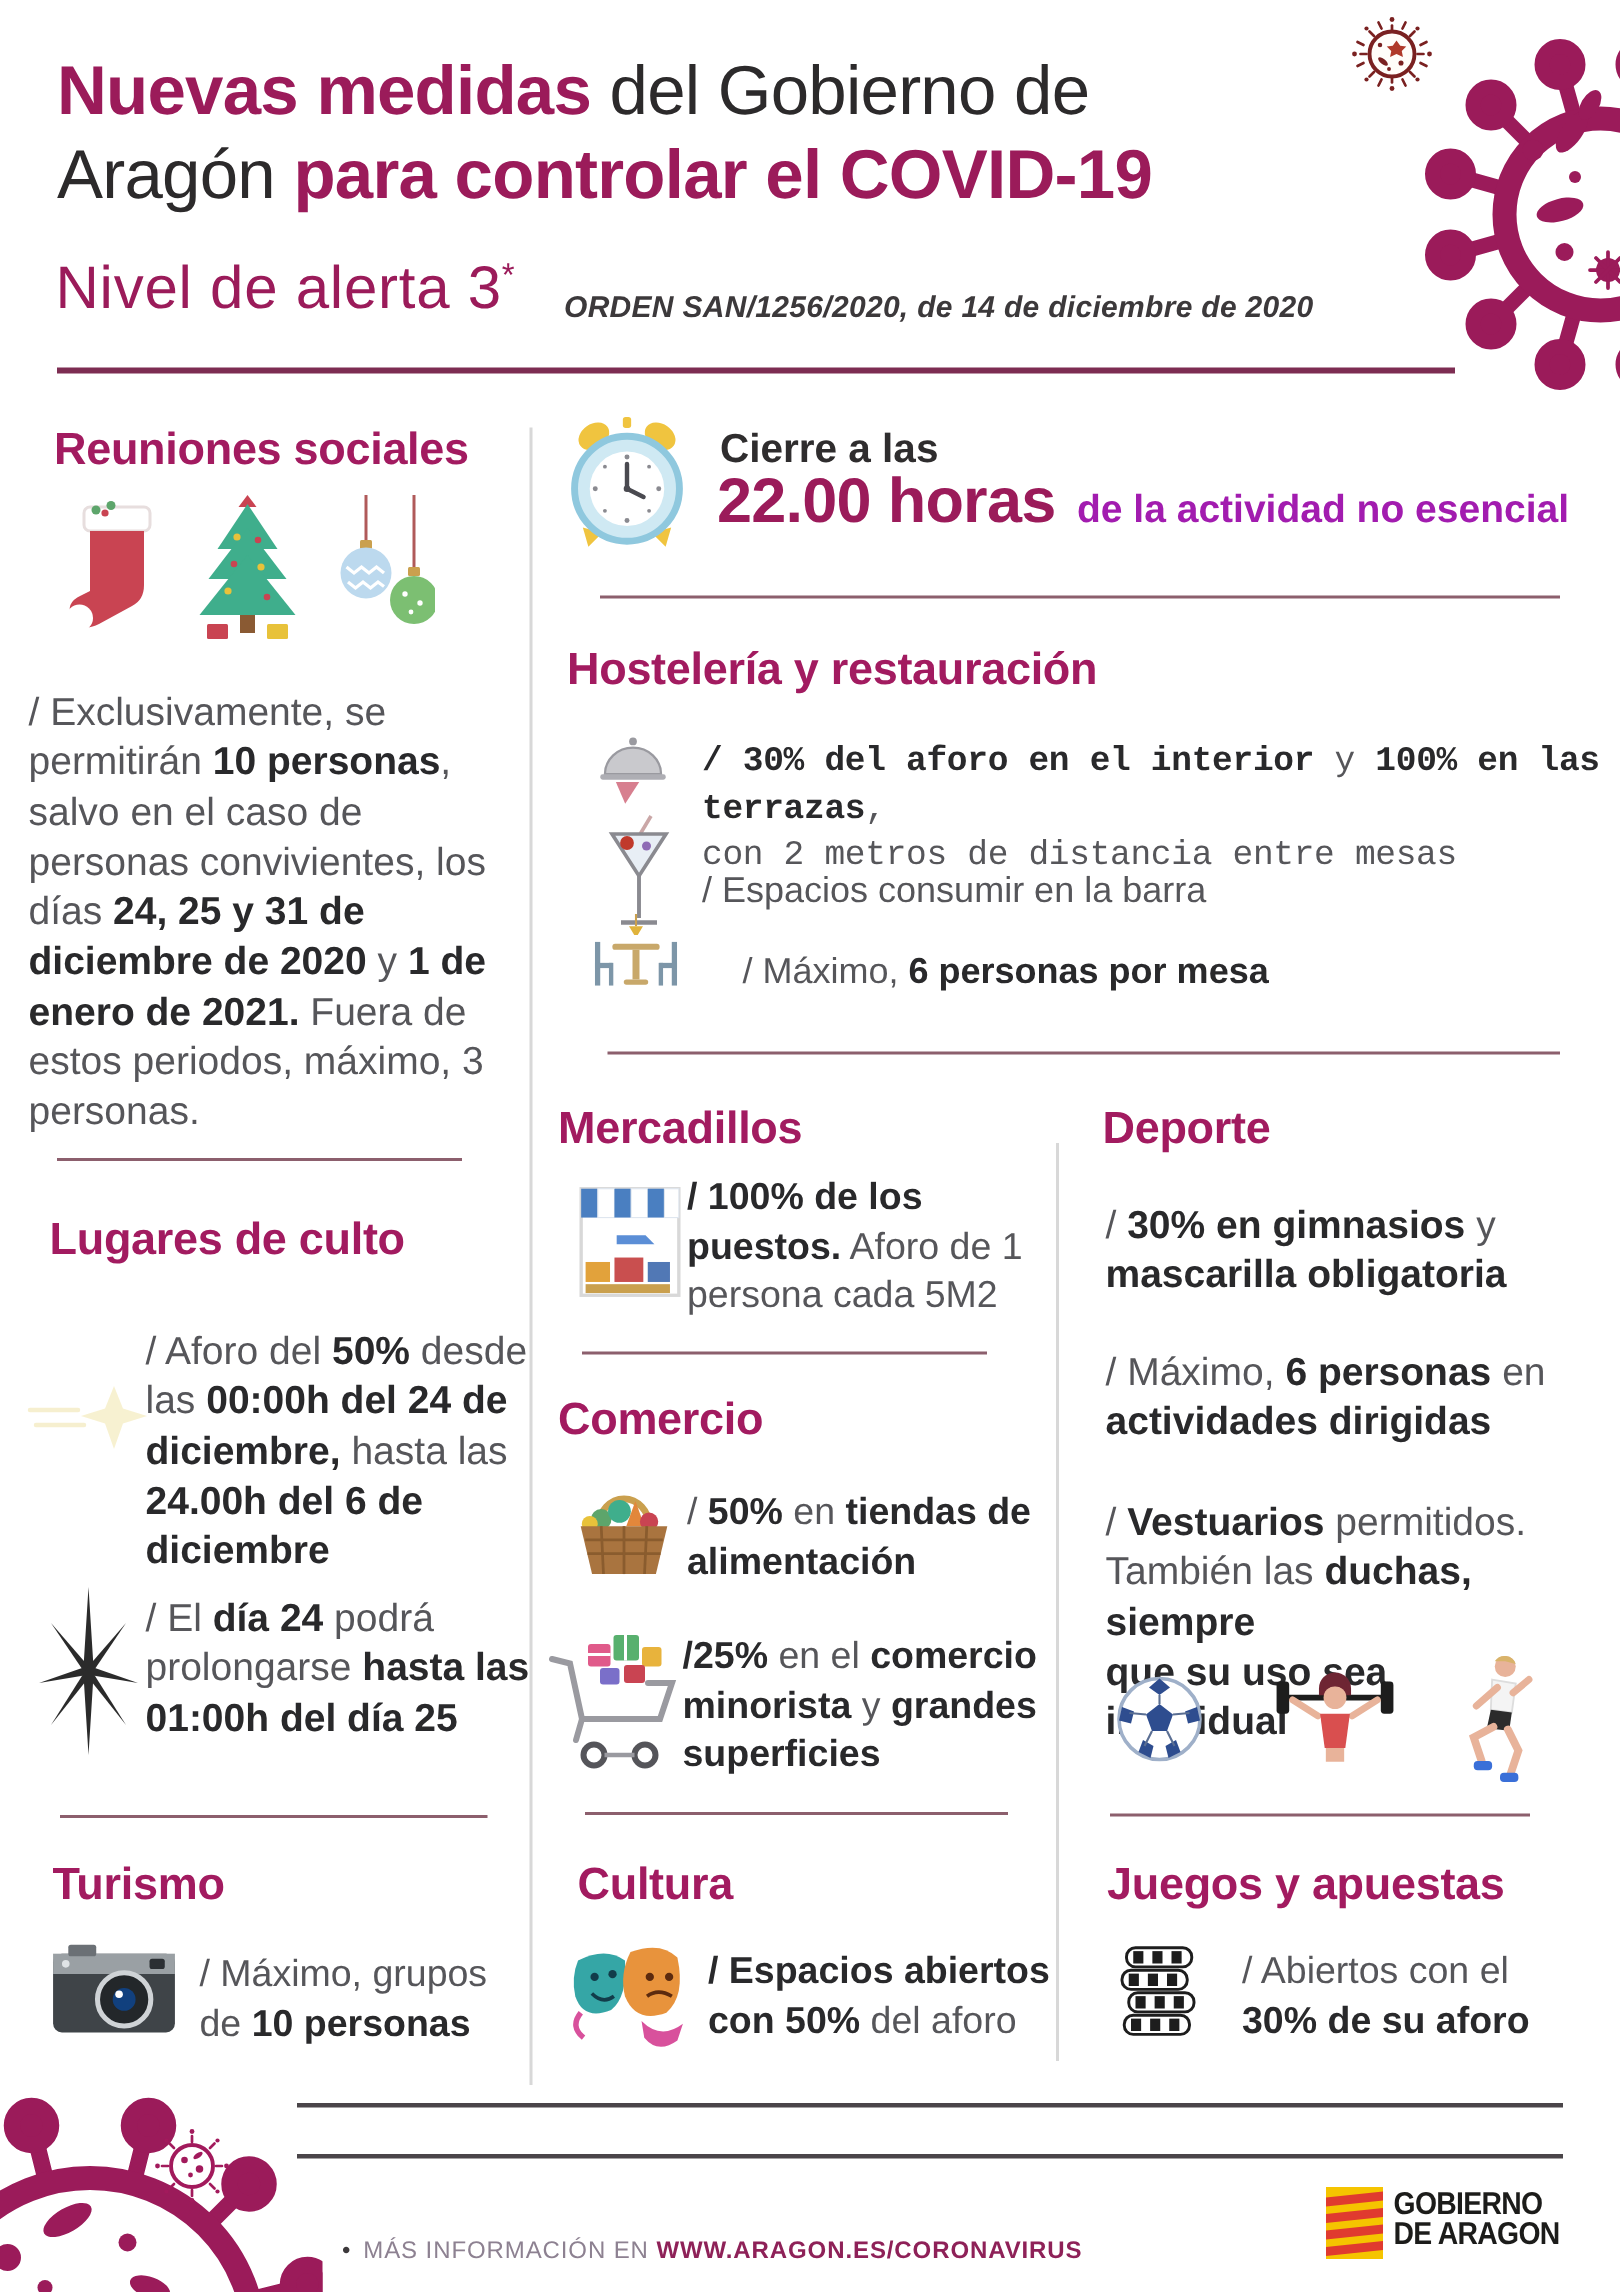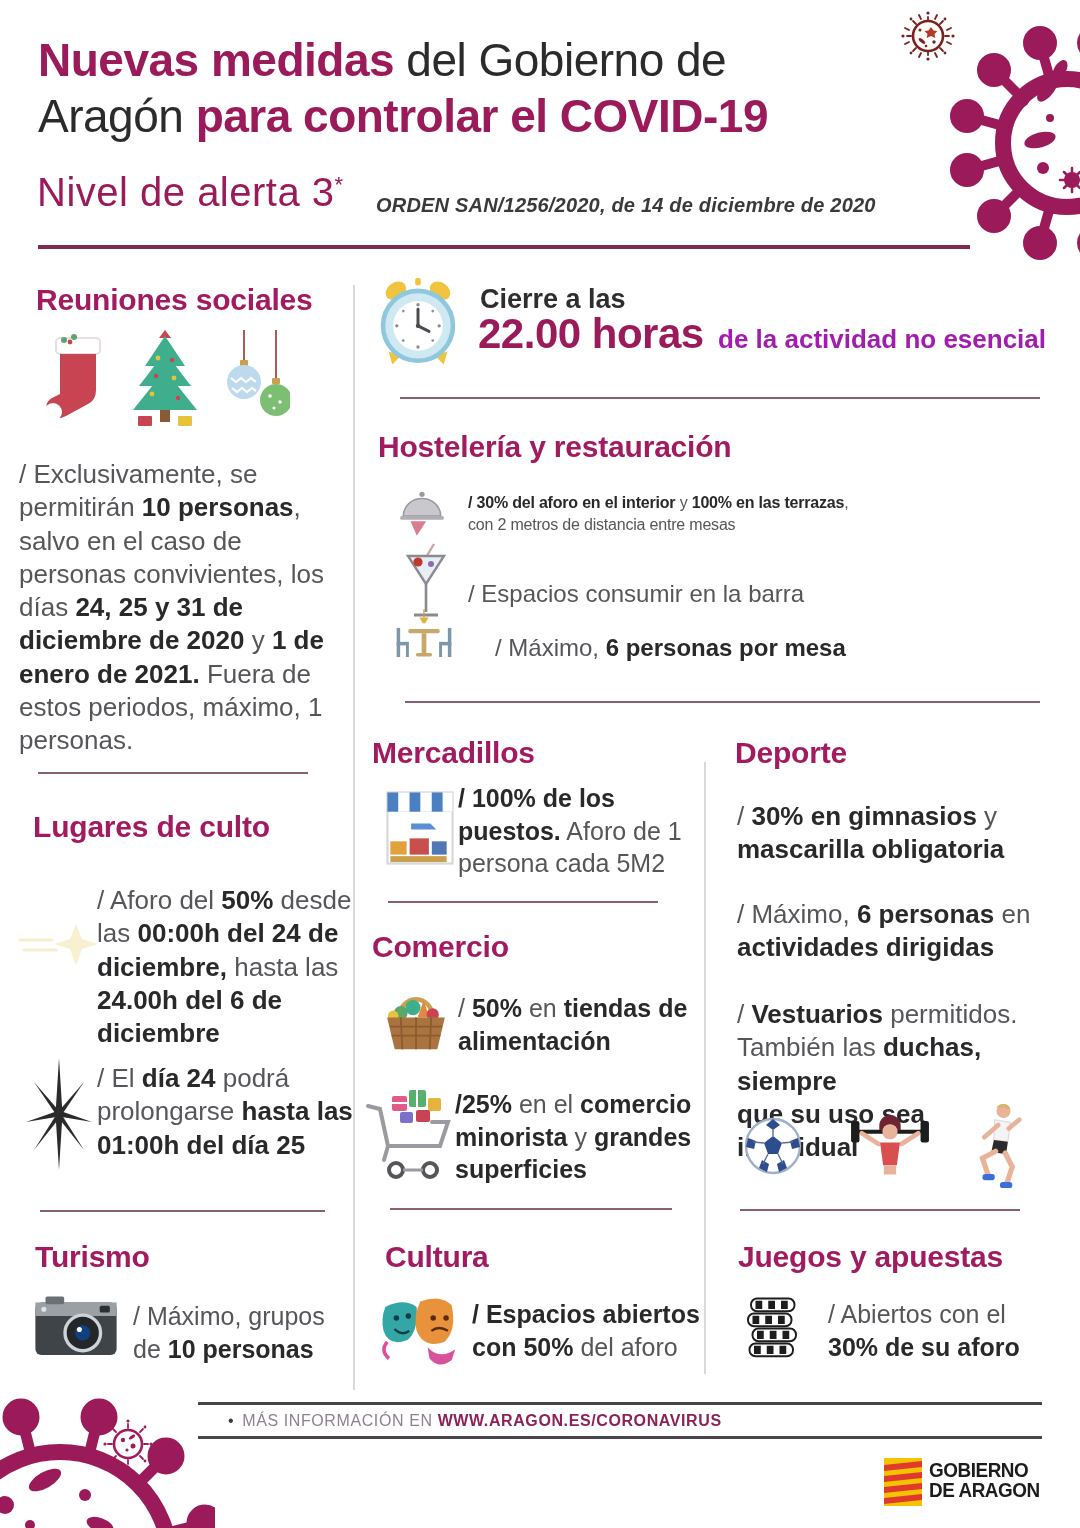--- a/index.html
+++ b/index.html
@@ -28,21 +28,21 @@
   .hrule{background:#7d2d52;height:4px;}
   
   .h2{font-weight:700;color:var(--heading);font-size:30px;letter-spacing:-0.2px;}
   
   .rule{height:2px;background:var(--rule);}
   .vline{width:2px;background:var(--vline);}
   
   .body-26{font-size:26px;line-height:1.28;}
   .body-25{font-size:25px;line-height:1.3;}
   .body-24{font-size:24px;line-height:1.35;}
-  .body-23{font-size:16px;line-height:1.38;letter-spacing:-0.2px;}
+  .body-23{font-size:23px;line-height:1.38;letter-spacing:-0.2px;font-family:Liberation Mono, monospace;}
   
   .closure-prefix{font-size:27px;font-weight:700;color:#2f2d2e;}
   .closure-time{font-size:42px;font-weight:700;color:var(--maroon);letter-spacing:-0.5px;}
   .closure-suffix{font-size:26px;font-weight:700;color:#a21caf;margin-left:12px;}
   
   .frule{height:3px;background:#4a4549;}
   .finfo{font-size:16px;letter-spacing:0.6px;}
   .finfo .bullet{color:#3c393b;margin-right:8px;}
   .finfo .pfx{color:#8d8191;font-weight:400;}
   .finfo .url{color:#8e2158;font-weight:700;}
@@ -276,21 +276,21 @@
       </g>
   </svg>
 
   <div class="abs body-26 pre" style="left:19px;top:458px;width:320px;"><span>/ Exclusivamente, se
 permitirán </span><span class="b">10 personas</span><span>,
 salvo en el caso de
 personas convivientes, los
 días </span><span class="b">24, 25 y 31 de
 diciembre de 2020</span><span> y </span><span class="b">1 de
 enero de 2021.</span><span> Fuera de
-estos periodos, máximo, 1
+estos periodos, máximo, 3
 personas.</span></div>
 
   <div class="abs rule" style="left:38px;top:772px;width:270px;"></div>
 
   <div class="abs h2" style="left:33px;top:810px;">Lugares de culto</div>
 
   <svg class="abs" style="left:18px;top:922px;opacity:0.55;" width="80" height="48" viewBox="0 0 80 48">
     <g stroke="#efe2a8" stroke-width="3" stroke-linecap="round">
       <line x1="2" y1="18" x2="34" y2="18"></line>
         <line x1="6" y1="28" x2="38" y2="28"></line>
@@ -540,21 +540,21 @@
         <rect x="54" y="51" width="9" height="11"></rect>
       <rect x="16" y="71" width="9" height="11"></rect>
         <rect x="33" y="71" width="9" height="11"></rect>
         <rect x="50" y="71" width="9" height="11"></rect>
     </g>
   </svg>
   <div class="abs body-25 pre" style="left:828px;top:1298px;width:215px;"><span>/ Abiertos con el
 </span><span class="b">30% de su aforo</span></div>
 
   <div class="abs frule" style="left:198px;top:1402px;width:844px;"></div>
-  <div class="abs finfo" style="left:228px;top:1412px;"><span class="bullet">•</span><span class="pfx">MÁS INFORMACIÓN EN </span><span class="url">WWW.ARAGON.ES/CORONAVIRUS</span></div>
+  <div class="abs finfo" style="left:228px;top:1492px;"><span class="bullet">•</span><span class="pfx">MÁS INFORMACIÓN EN </span><span class="url">WWW.ARAGON.ES/CORONAVIRUS</span></div>
   <div class="abs frule" style="left:198px;top:1436px;width:844px;"></div>
 
   <div class="abs" style="left:884px;top:1458px;display:flex;gap:7px;">
     <svg width="38" height="48" viewBox="0 0 38 48">
       <rect x="0" y="0" width="38" height="48" fill="#f5c400"></rect>
       <g fill="#e03a2f" transform="skewY(-6)">
         <rect x="0" y="7" width="38" height="6"></rect>
         <rect x="0" y="18" width="38" height="6"></rect>
         <rect x="0" y="29" width="38" height="6"></rect>
         <rect x="0" y="40" width="38" height="6"></rect>

